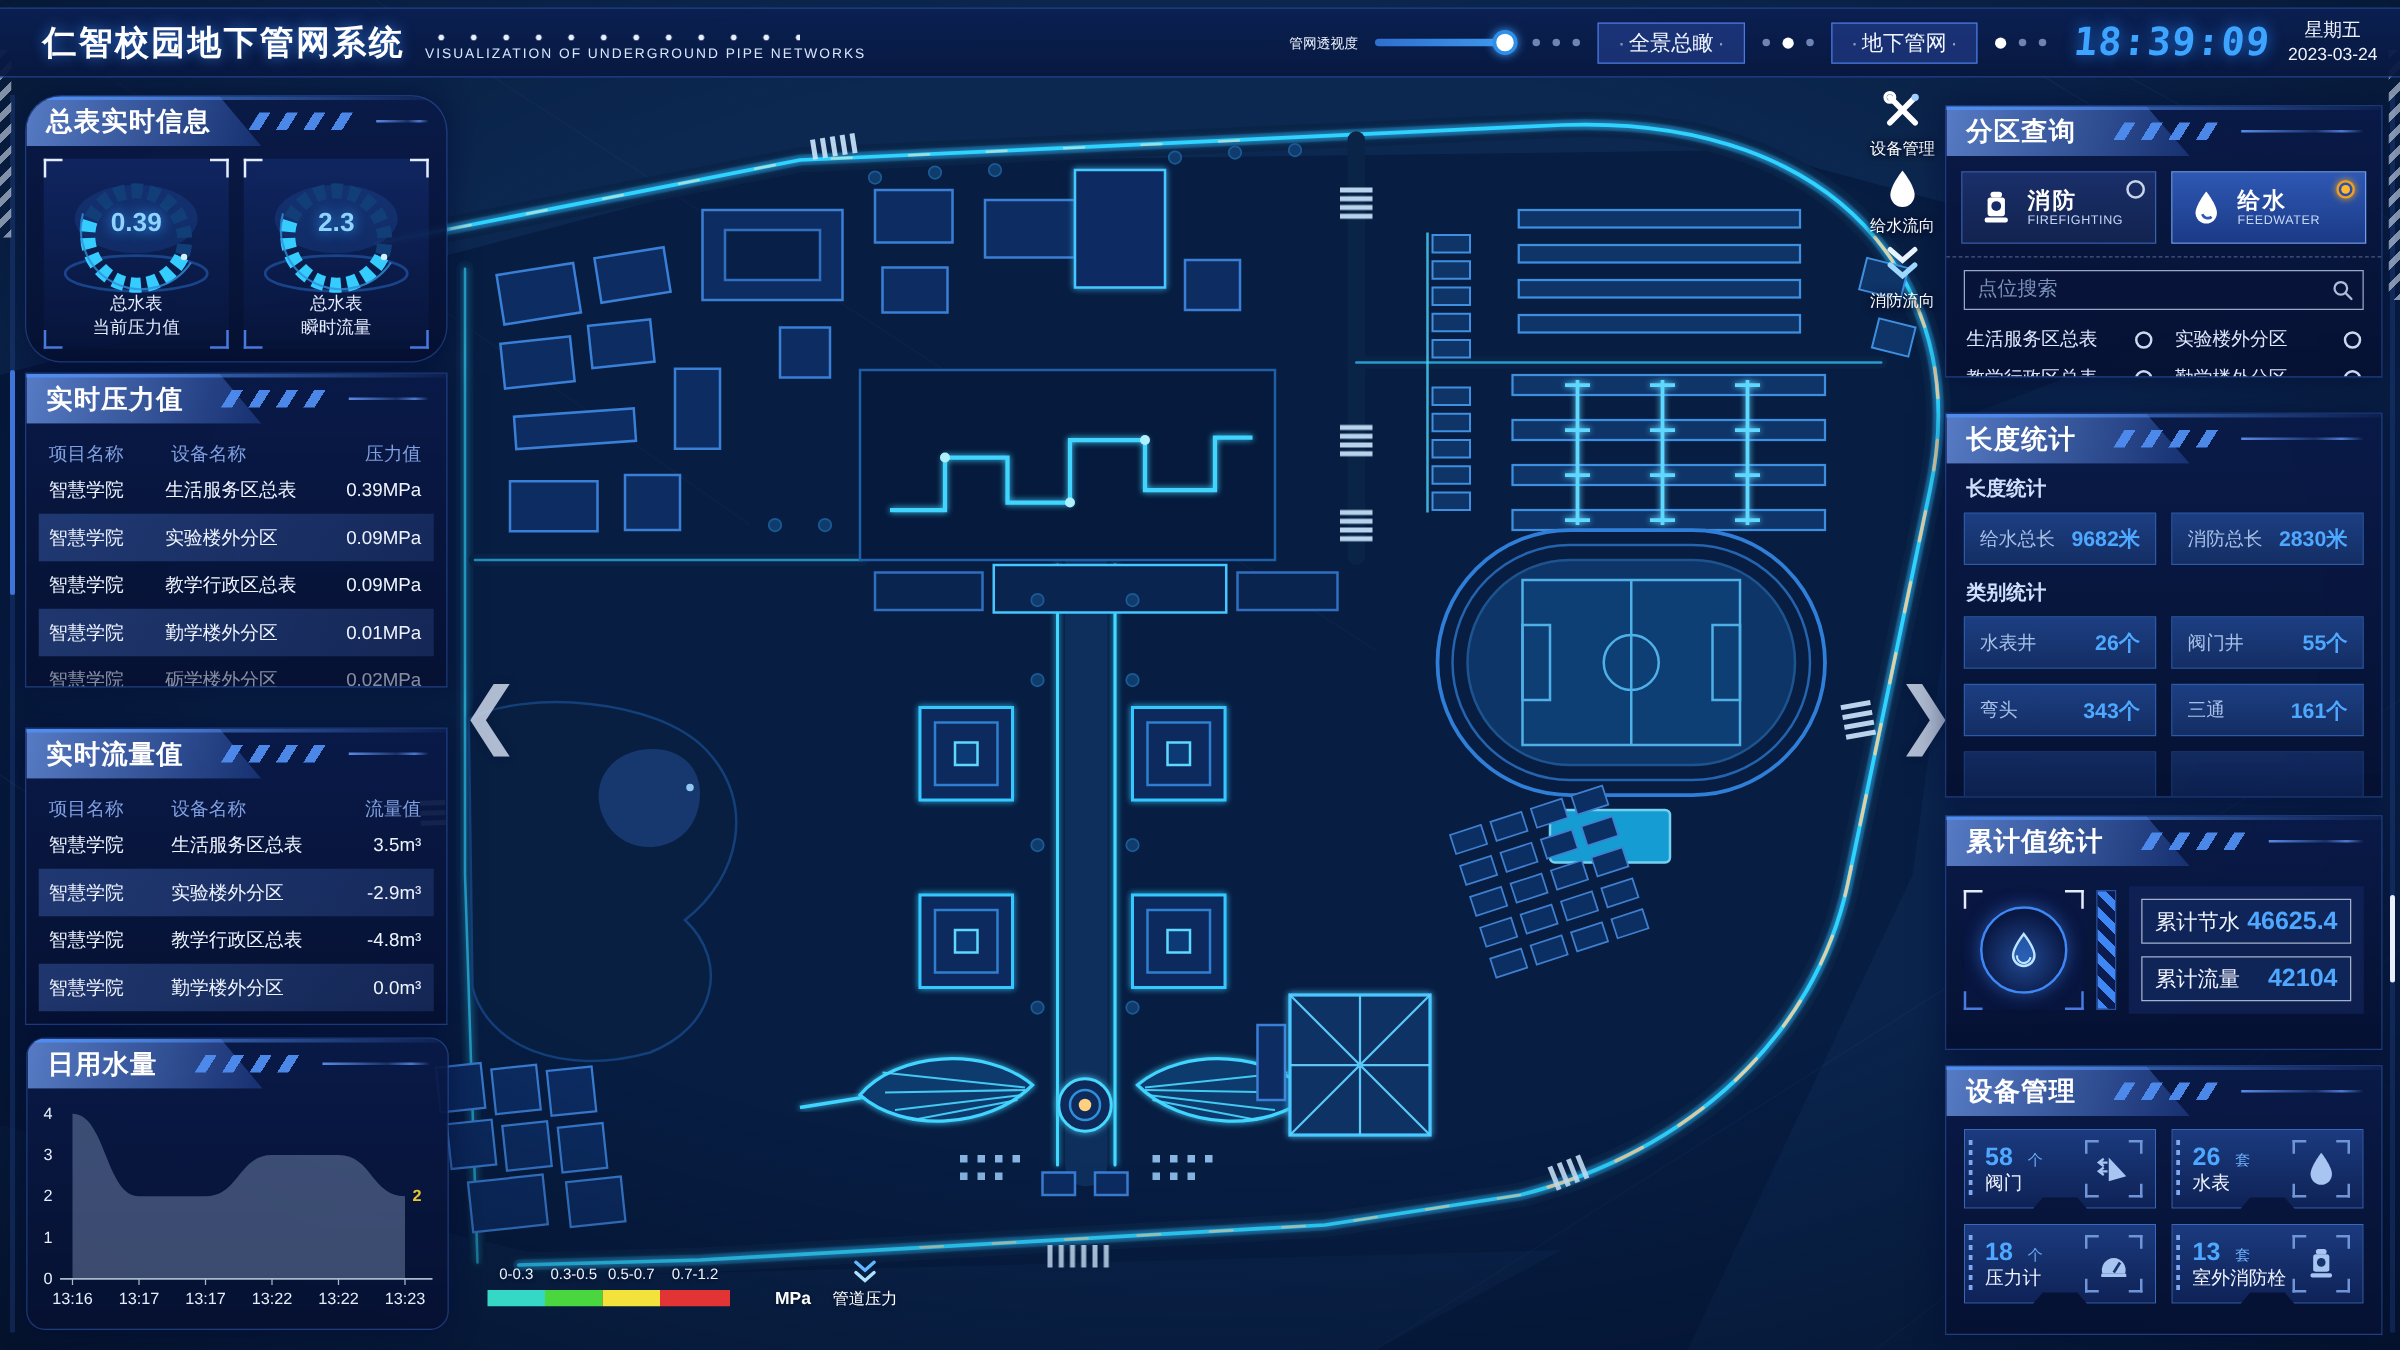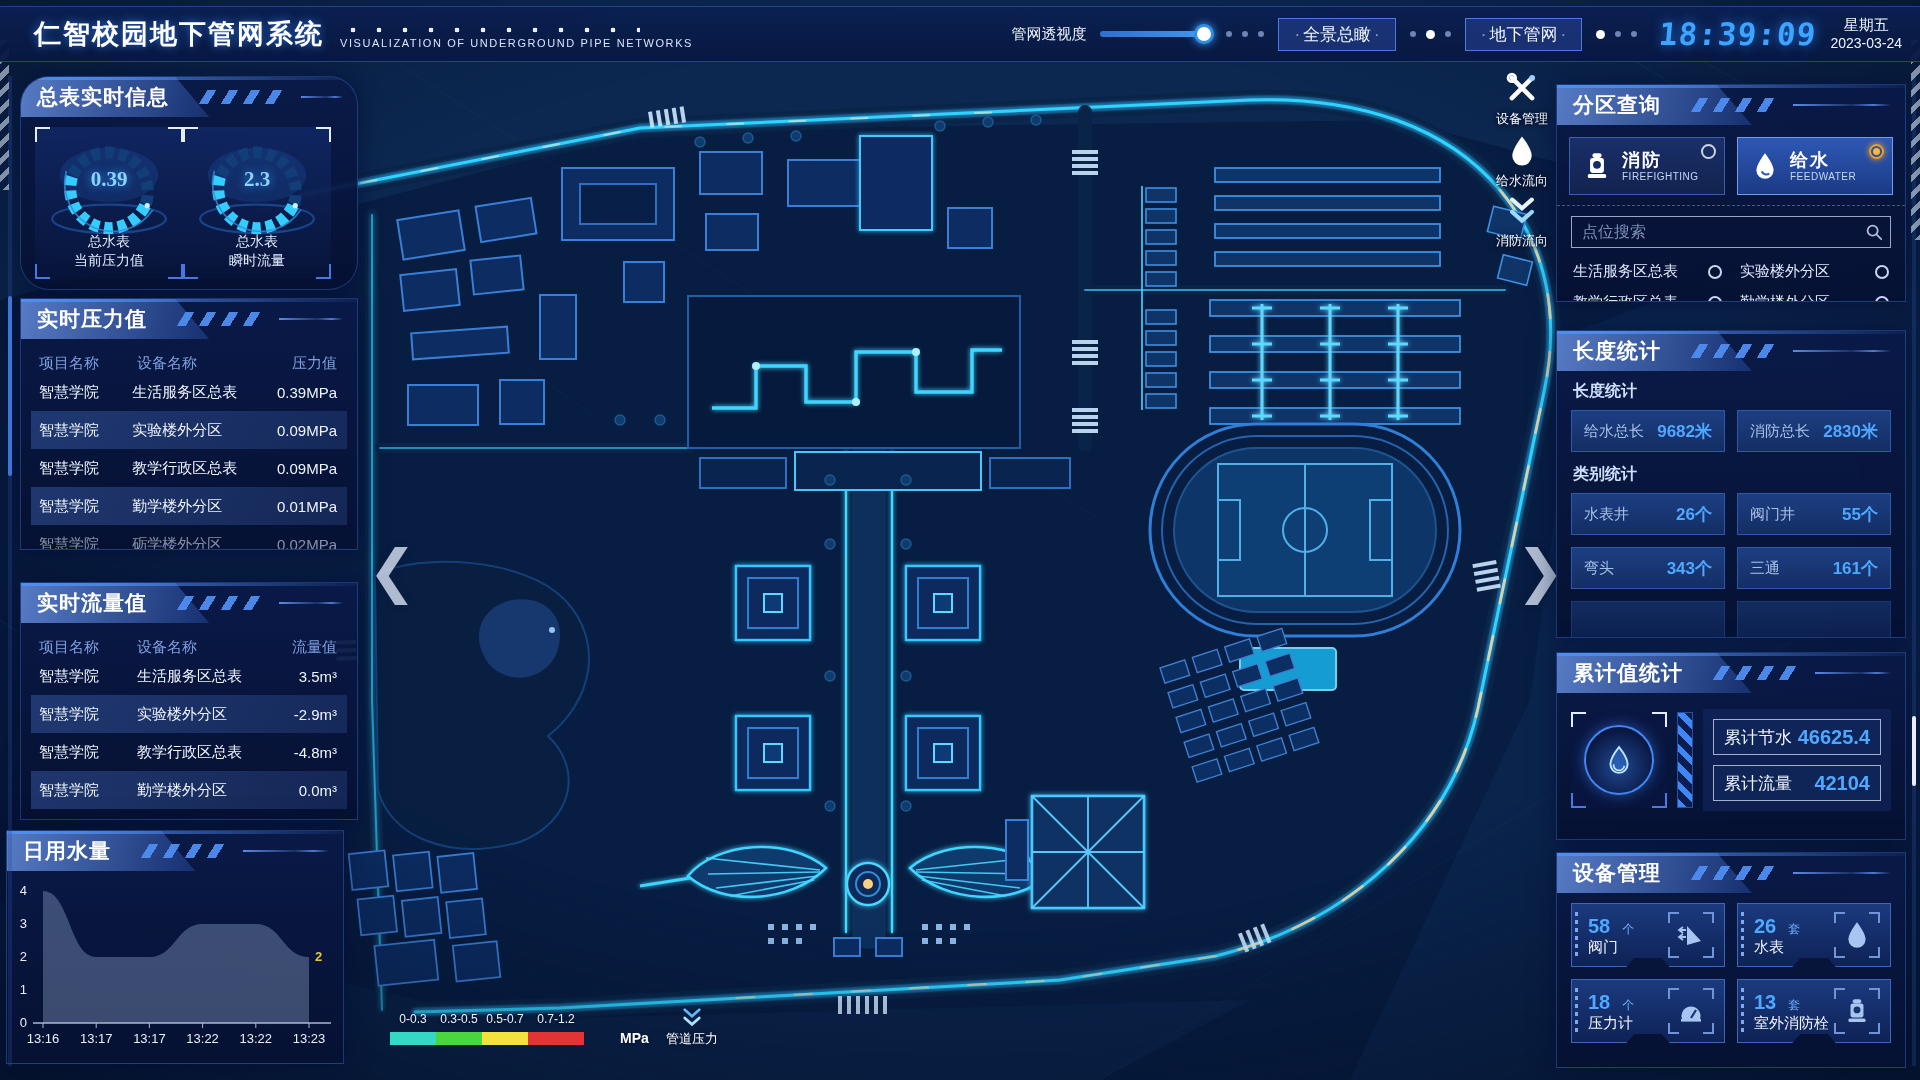--- a/index.html
+++ b/index.html
@@ -7,21 +7,21 @@
   #map-svg{position:absolute;inset:0;}
 
   
   #header{position:absolute;left:0;top:6px;width:1920px;height:54px;background:linear-gradient(180deg,#0b2052f2,#081840f2);
     border-top:1px solid #23418c;border-bottom:1px solid #23418c;display:flex;align-items:center;z-index:30;}
   .hd-title{color:#ffffff;font-size:27px;font-weight:800;letter-spacing:2px;margin-left:34px;text-shadow:0 0 10px #2f6fd0;white-space:nowrap;}
   .hd-subwrap{display:flex;flex-direction:column;margin-left:16px;padding-top:8px;gap:4px;}
   .hd-dots{width:300px;height:6px;background-image:radial-gradient(circle 2.4px,#e8f0ff 2.2px,transparent 2.6px);background-size:26px 6px;background-repeat:repeat-x;}
   .hd-sub{color:#d8e6ff;font-size:11px;letter-spacing:1.6px;white-space:nowrap;}
   .hd-right{margin-left:auto;display:flex;align-items:center;gap:14px;margin-right:18px;}
-  .sld-label{color:#eef4ff;font-size:15px;}
+  .sld-label{color:#eef4ff;font-size:11px;}
   .slider{position:relative;width:112px;height:6px;border-radius:3px;background:linear-gradient(90deg,#2f6fd0,#3f9bf0);}
   .slider .thumb{position:absolute;right:-2px;top:-7px;width:20px;height:20px;border-radius:50%;background:#ffffff;border:3px solid #2f8fe8;box-sizing:border-box;box-shadow:0 0 8px #3fa0ff;}
   .dots3{display:flex;align-items:center;gap:10px;}
   .dots3 b{width:6px;height:6px;border-radius:50%;background:#8fa8d8;opacity:.75;}
   .dots3 b.big{width:9px;height:9px;background:#ffffff;opacity:1;}
   .hd-btn{background:rgba(42,72,160,.5);border:1px solid #4a7ae0;color:#f0f6ff;font-size:17px;padding:4px 12px;cursor:pointer;font-family:inherit;white-space:nowrap;}
   .hd-btn::before,.hd-btn::after{content:"·";opacity:.55;margin:0 3px;}
   .clock{color:#3da4ff;font-size:31px;font-weight:bold;font-family:"DejaVu Sans Mono",monospace;letter-spacing:1px;transform:skewX(-5deg);text-shadow:0 0 12px #1f6fd8;margin-left:8px;}
   .datecol{display:flex;flex-direction:column;align-items:center;color:#f0f4ff;line-height:1.25;}
   .datecol .wd{font-size:15px;}
@@ -34,21 +34,21 @@
   .phd{position:relative;height:40px;display:flex;align-items:center;}
   .phd::before{content:"";position:absolute;inset:0;background:linear-gradient(100deg,rgba(112,156,238,.75),rgba(48,90,185,.4) 55%,rgba(20,45,110,0) 82%);
     clip-path:polygon(0 0,46% 0,56% 100%,0 100%);}
   .phd .t{position:relative;color:#fff;font-size:21px;font-weight:bold;letter-spacing:1px;padding-left:16px;z-index:1;}
   .phd .sl{position:relative;z-index:1;width:86px;height:14px;margin-left:34px;transform:skewX(-32deg);
     background:repeating-linear-gradient(to right,#4f8df0 0 9px,transparent 9px 22px);opacity:.95;}
   .phd .tail{position:relative;z-index:1;flex:1;height:2px;margin:0 14px 0 12px;
     background:linear-gradient(90deg,rgba(95,145,240,.95),rgba(95,145,240,.2) 60%,rgba(95,145,240,.8) 82%,transparent);}
 
   
-  .gauges{display:flex;padding:10px 14px 0 14px;font-family:Liberation Serif, serif;}
+  .gauges{display:flex;justify-content:space-between;padding:10px 14px 0 14px;}
   .gcard{position:relative;width:148px;height:152px;background:linear-gradient(180deg,rgba(22,48,120,.55),rgba(10,26,72,.3));}
   .brk>i{position:absolute;width:13px;height:13px;border:0 solid #e4ecff;z-index:3;}
   .brk>i.tl{top:0;left:0;border-top-width:2px;border-left-width:2px;}
   .brk>i.tr{top:0;right:0;border-top-width:2px;border-right-width:2px;}
   .brk>i.bl{bottom:0;left:0;border-bottom-width:2px;border-left-width:2px;border-color:#4a7ae0;}
   .brk>i.br{bottom:0;right:0;border-bottom-width:2px;border-right-width:2px;border-color:#4a7ae0;}
   .gval{position:absolute;left:0;top:40px;width:100%;text-align:center;color:#8fd4ff;font-size:21px;font-weight:bold;text-shadow:0 0 10px #2f9fff;z-index:2;}
   .glab{position:absolute;left:0;bottom:8px;width:100%;text-align:center;color:#e4ecff;font-size:14px;line-height:1.35;z-index:2;}
 
   
@@ -590,21 +590,21 @@
           <span class="tc3">0.0m³</span>
         </div>
       <div class="trow cutrow">
           <span class="tc1">智慧学院</span>
           <span class="tc2">砺学楼外分区</span>
           <span class="tc3">2.3m³</span>
         </div>
     </div>
   </div>
 
-  <div class="panel" style="left:6px;top:830px;width:336px;height:232px;">
+  <div class="panel" style="left:21px;top:830px;width:336px;height:232px;border-radius:15px;">
     <div class="phd">
         <span class="t">日用水量</span>
         <span class="sl"></span>
         <span class="tail"></span>
       </div>
     <svg id="daily-chart" width="330" height="180" viewBox="0 0 330 180" style="margin:4px 0 0 2px;">
         <path d="M34,16 C60.6,16 60.6,82 87.2,82 C113.80000000000001,82 113.80000000000001,82 140.4,82 C167,82 167,49 193.6,49 C220.2,49 220.2,49 246.8,49 C273.4,49 273.4,82 300,82 L300,148 L34,148 Z" fill="rgba(148,168,204,0.38)"></path>
         <path d="M24 148 H 322" stroke="#aab8d0" stroke-width="1.4" fill="none"></path>
         <text x="18" y="152" fill="#e8eefc" font-size="13" text-anchor="end">0</text>
         <text x="18" y="119" fill="#e8eefc" font-size="13" text-anchor="end">1</text>

